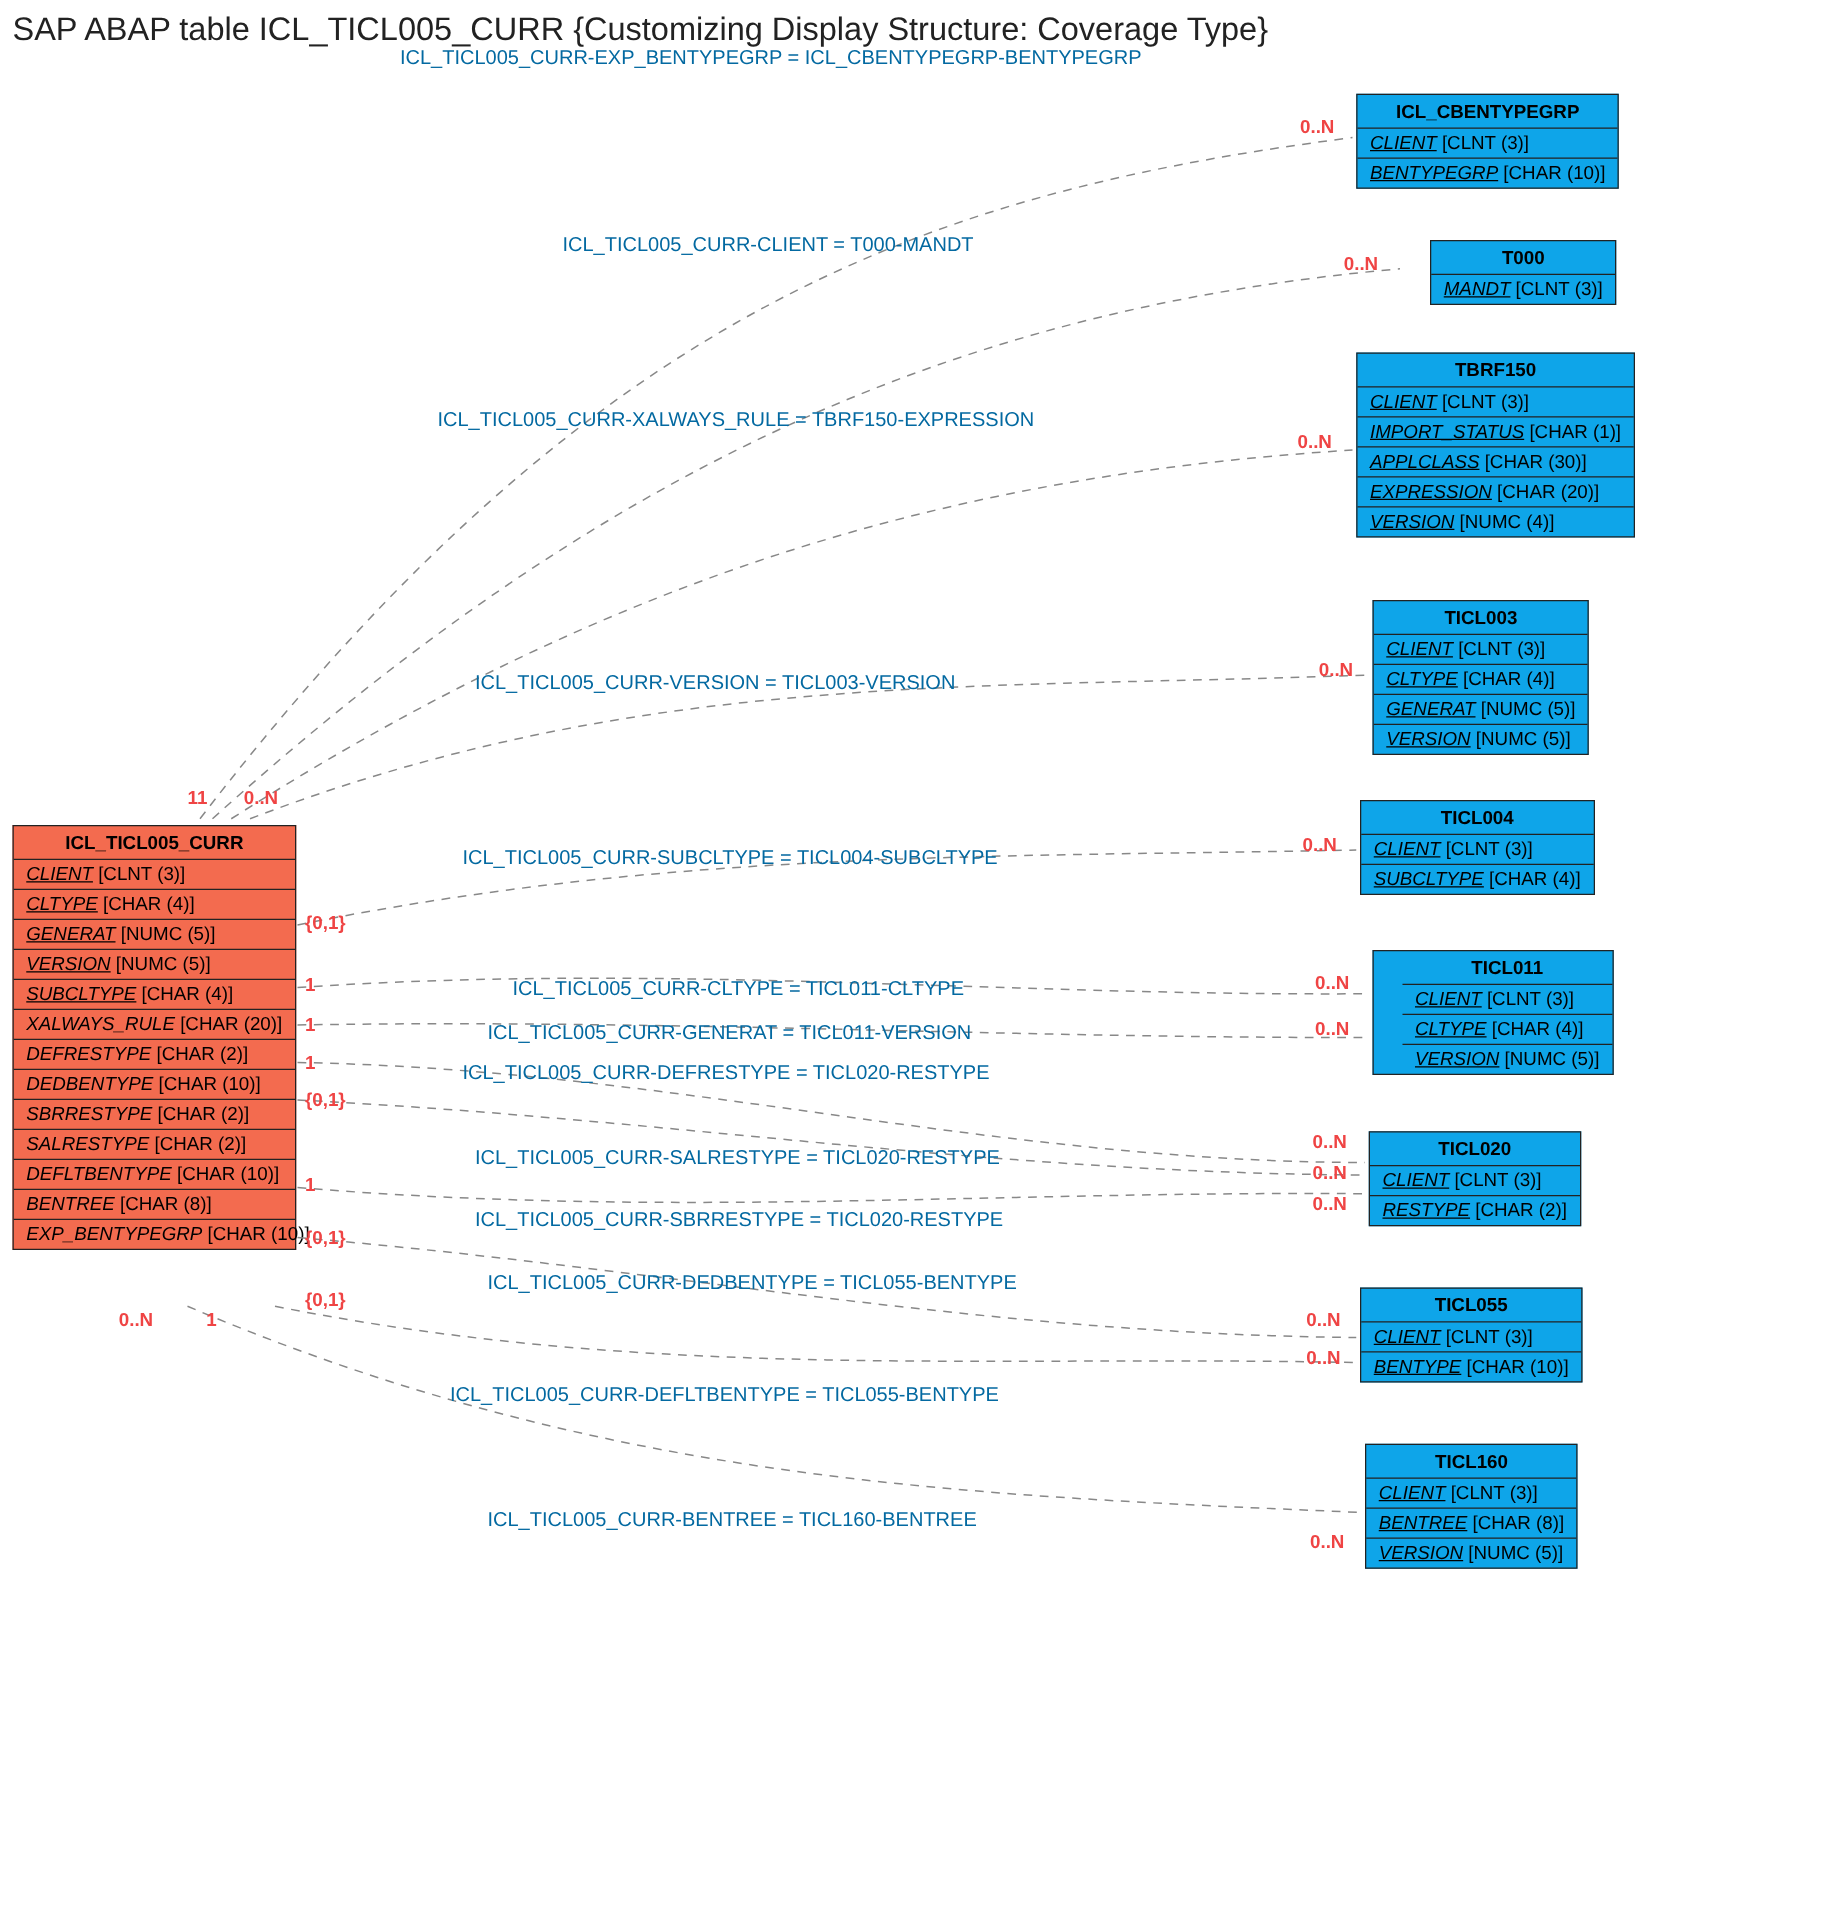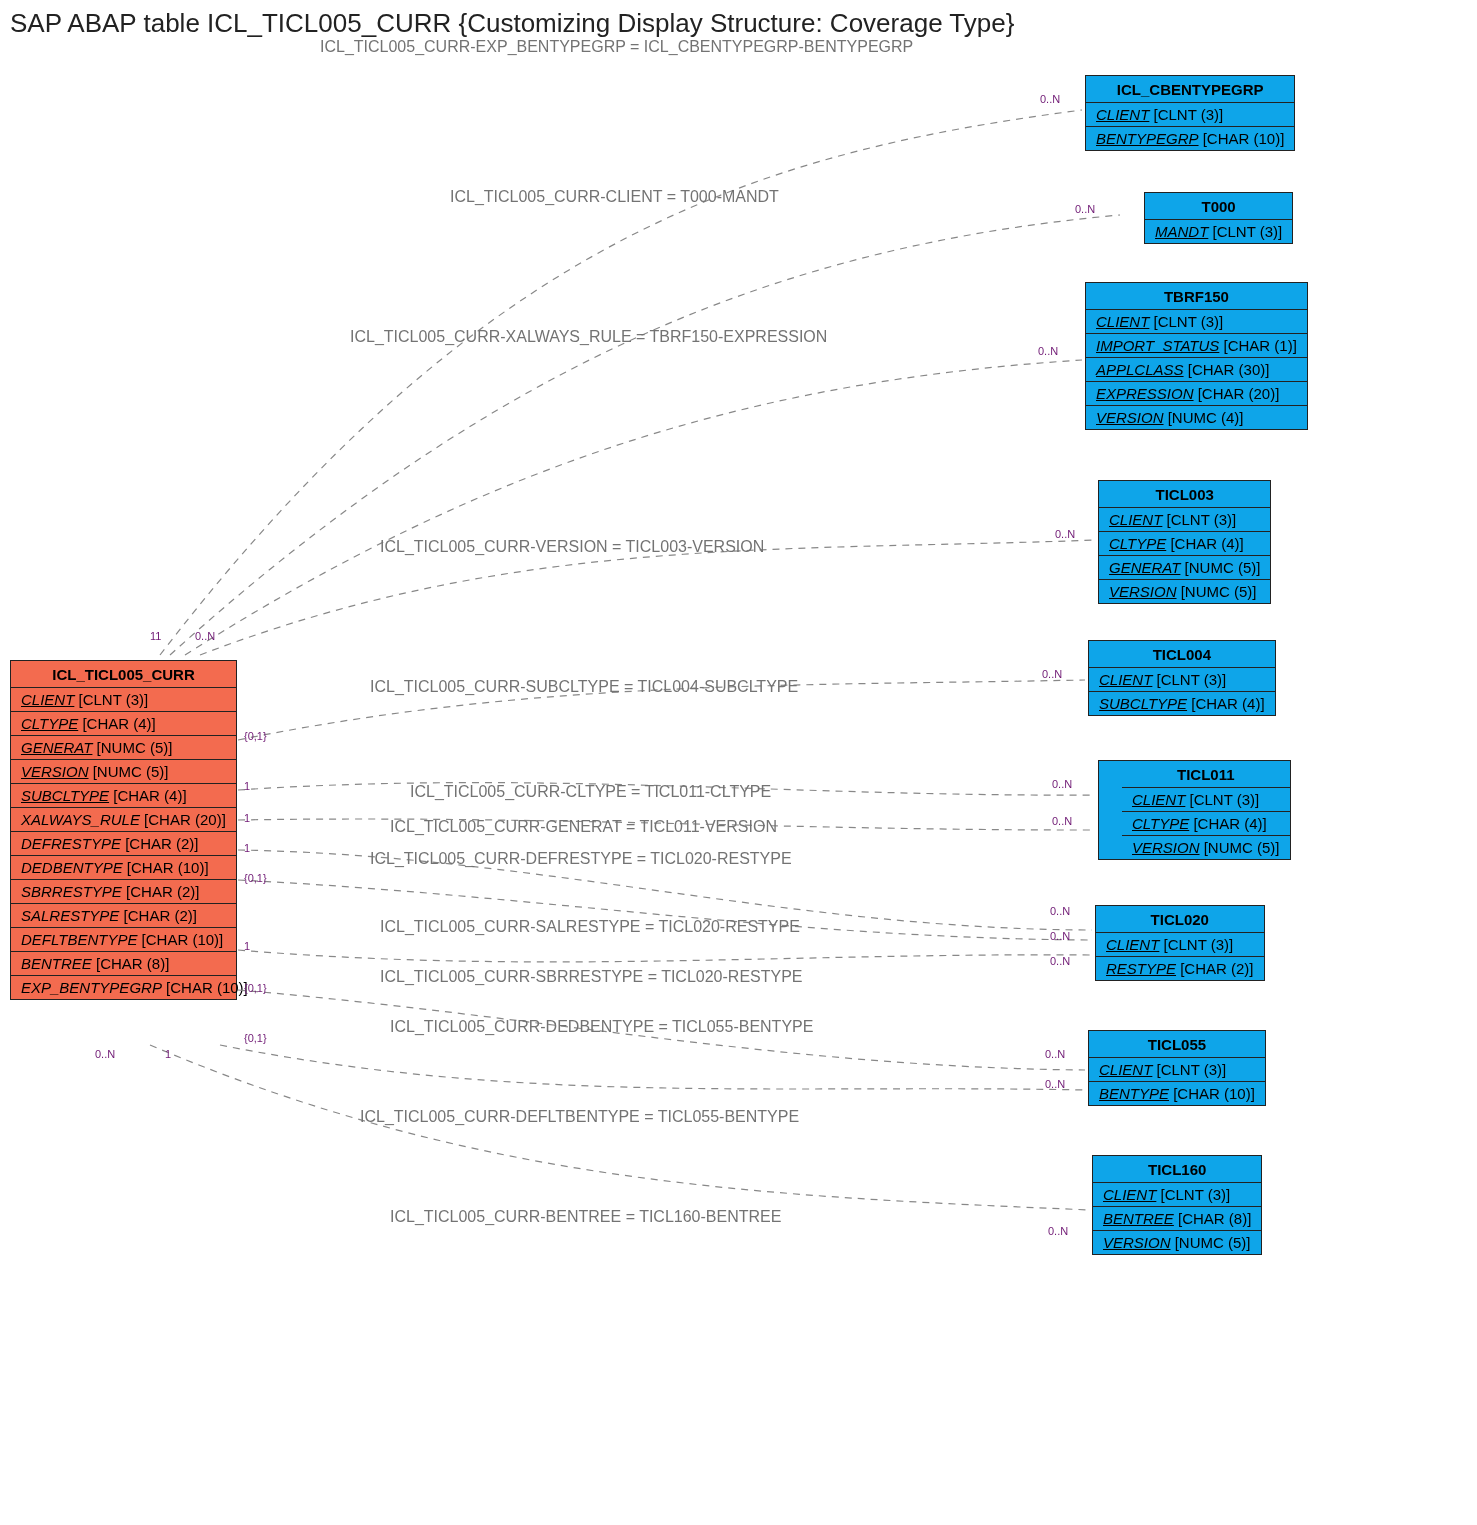--- a/index.html
+++ b/index.html
@@ -51,28 +51,29 @@
   }
   .edge {
     stroke: #888;
     stroke-width: 1.2;
     stroke-dasharray: 7 6;
     fill: none;
   }
   .edge-label {
     position: absolute;
     font-size: 16px;
-    color: #737373;
+    color: #0369a1;
     white-space: nowrap;
   }
   .card-label {
     position: absolute;
-    font-size: 11px;
-    color: #701a75;
-    white-space: nowrap;
+    font-size: 15px;
+    color: #ef4444;
+    white-space: nowrap;
+    font-weight: bold;
   }
 </style>
 </head>
 <body>
 
 <div class="title">SAP ABAP table ICL_TICL005_CURR {Customizing Display Structure: Coverage Type}</div>
 
 <div class="entity primary" id="primary" style="left:10px; top:660px; width:225px;">
   <div class="entity-header">ICL_TICL005_CURR</div>
 <div class="entity-row"><span class="pk">CLIENT</span><span> [CLNT (3)]</span></div>

